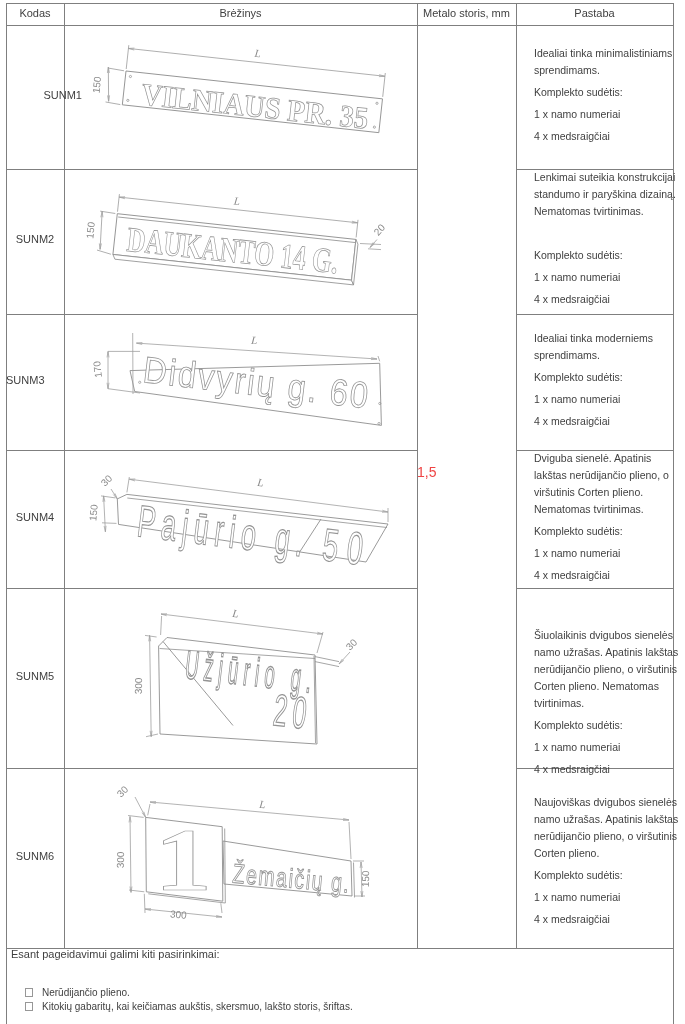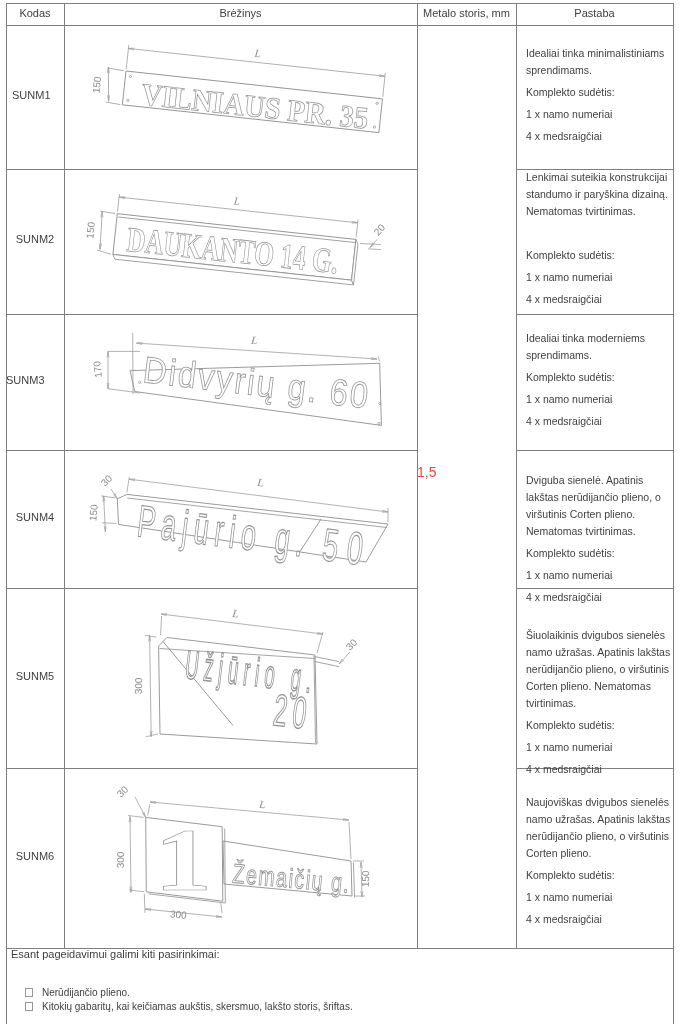--- a/index.html
+++ b/index.html
@@ -2,21 +2,21 @@
 <html><head><meta charset="utf-8">
 <style>
 html,body{margin:0;padding:0;background:#fff}
 #page{position:relative;width:678px;height:1024px;overflow:hidden;background:#fff;
   font-family:"Liberation Sans",sans-serif;color:#3f3f3f}
 .v{position:absolute;width:1px;background:#7f7f7f}
 .h{position:absolute;height:1px;background:#7f7f7f}
 .t{position:absolute;font-size:11px;line-height:13px;white-space:nowrap}
 .ft{position:absolute;font-size:10px;line-height:13px;white-space:nowrap}
 .pastaba{position:absolute;left:522px;width:160px;font-size:10.5px;line-height:17px;white-space:nowrap}
-.pastaba p{margin:0 0 5px 4px}
+.pastaba p{margin:0 0 5px 12px}
 .cb{display:inline-block;width:6px;height:7px;border:1px solid #979797;margin-right:9px;vertical-align:-1px}
 </style></head>
 <body>
 <div id="page">
 <div class="v" style="left:6px;top:3px;height:945px"></div>
 <div class="v" style="left:64px;top:3px;height:945px"></div>
 <div class="v" style="left:417px;top:3px;height:945px"></div>
 <div class="v" style="left:516px;top:3px;height:945px"></div>
 <div class="v" style="left:673px;top:3px;height:945px"></div>
 <div class="v" style="left:6px;top:948px;height:76px"></div>
@@ -31,21 +31,21 @@
 <div class="h" style="top:450px;left:516px;width:158px"></div>
 <div class="h" style="top:588px;left:6px;width:412px"></div>
 <div class="h" style="top:588px;left:516px;width:158px"></div>
 <div class="h" style="top:768px;left:6px;width:412px"></div>
 <div class="h" style="top:768px;left:516px;width:158px"></div>
 <div class="h" style="top:948px;left:6px;width:668px"></div>
 <div class="t" style="left:6px;width:58px;top:7px;text-align:center">Kodas</div>
 <div class="t" style="left:64px;width:353px;top:7px;text-align:center">Brėžinys</div>
 <div class="t" style="left:417px;width:99px;top:7px;text-align:center">Metalo storis, mm</div>
 <div class="t" style="left:516px;width:157px;top:7px;text-align:center">Pastaba</div>
-<div class="t" style="left:12px;width:58px;top:89px;text-align:left">SUNM1</div>
+<div class="t" style="left:24px;width:58px;top:89px;text-align:right">SUNM1</div>
 <div class="t" style="left:6px;width:58px;top:233px;text-align:center">SUNM2</div>
 <div class="t" style="left:6px;width:58px;top:374px;text-align:left">SUNM3</div>
 <div class="t" style="left:6px;width:58px;top:511px;text-align:center">SUNM4</div>
 <div class="t" style="left:6px;width:58px;top:670px;text-align:center">SUNM5</div>
 <div class="t" style="left:6px;width:58px;top:850px;text-align:center">SUNM6</div>
 <div class="t" style="left:417px;width:99px;top:466px;text-align:left;font-size:14px;color:#ef4444">1,5</div>
 <div class="pastaba" style="top:45px">
       <p>Idealiai tinka minimalistiniams<br>sprendimams.</p>
       <p>Komplekto sudėtis:</p>
       <p>1 x namo numeriai</p>
@@ -57,21 +57,21 @@
       <p>Komplekto sudėtis:</p>
       <p>1 x namo numeriai</p>
       <p>4 x medsraigčiai</p>
     </div>
 <div class="pastaba" style="top:330px">
       <p>Idealiai tinka moderniems<br>sprendimams.</p>
       <p>Komplekto sudėtis:</p>
       <p>1 x namo numeriai</p>
       <p>4 x medsraigčiai</p>
     </div>
-<div class="pastaba" style="top:472px">
+<div class="pastaba" style="top:450px">
       <p>Dviguba sienelė. Apatinis<br>lakštas nerūdijančio plieno, o<br>viršutinis Corten plieno.<br>Nematomas tvirtinimas.</p>
       <p>Komplekto sudėtis:</p>
       <p>1 x namo numeriai</p>
       <p>4 x medsraigčiai</p>
     </div>
 <div class="pastaba" style="top:627px">
       <p>Šiuolaikinis dvigubos sienelės<br>namo užrašas. Apatinis lakštas<br>nerūdijančio plieno, o viršutinis<br>Corten plieno. Nematomas<br>tvirtinimas.</p>
       <p>Komplekto sudėtis:</p>
       <p>1 x namo numeriai</p>
       <p>4 x medsraigčiai</p>

